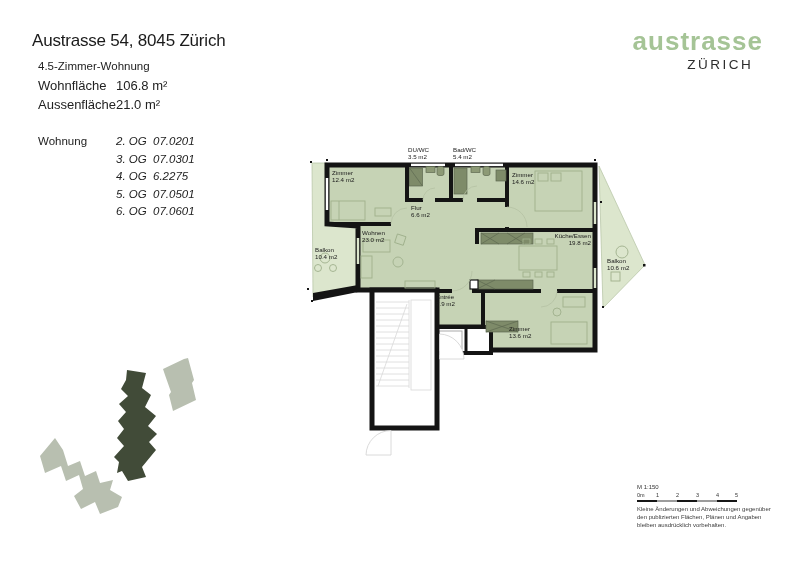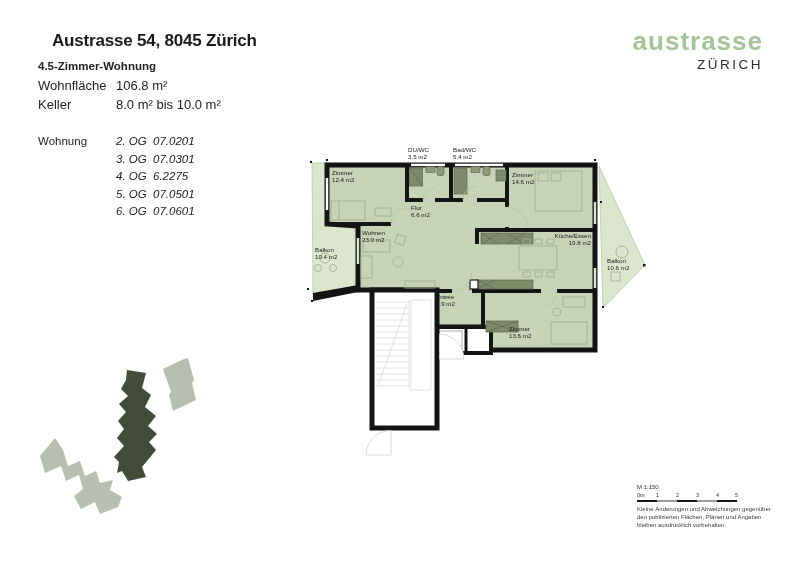--- a/index.html
+++ b/index.html
@@ -1,30 +1,30 @@
 <!DOCTYPE html>
 <html><head>
 <meta charset="utf-8">
 <style>
   html,body{margin:0;padding:0;}
   body{width:800px;height:565px;background:#fff;position:relative;overflow:hidden;
        font-family:"Liberation Sans",sans-serif;color:#1a1a1a;}
   .abs{position:absolute;}
   
-  .title{left:52px;top:31px;font-size:17px;font-weight:bold;letter-spacing:-0.2px;}
-  .subtitle{left:38px;top:60px;font-size:11.5px;color:#222;font-weight:bold;}
+  .title{left:32px;top:31px;font-size:17px;font-weight:normal;letter-spacing:-0.2px;}
+  .subtitle{left:38px;top:60px;font-size:11.5px;color:#222;}
   .specs{left:38px;top:78px;font-size:13px;color:#222;}
   .spec-row{display:flex;height:19px;align-items:flex-start;}
   .spec-label{width:78px;}
   .wohnung{left:38px;top:135px;font-size:11.5px;color:#222;display:flex;}
   .wohnung-label{width:78px;}
   .floor-row{display:flex;height:17.5px;font-style:italic;}
   .floor-og{width:37px;}
   
-  .logo{right:37px;top:28px;display:flex;flex-direction:column;align-items:flex-end;}
+  .logo{right:37px;top:28px;display:flex;flex-direction:column;align-items:center;}
   .logo-name{font-size:26px;font-weight:bold;letter-spacing:1px;line-height:26px;color:#a5c496;}
   .logo-city{font-size:13.5px;letter-spacing:2.5px;color:#2d2d2d;margin-top:3px;margin-left:45px;}
   
   .scalebox{left:637px;top:484px;width:110px;font-size:6px;color:#333;}
   .scale-ticks{position:relative;height:7px;width:100px;margin-top:2px;}
   .scale-ticks span{position:absolute;top:0;font-size:5.5px;}
   .scale-bar{display:flex;width:100px;height:2px;margin-top:1px;}
   .scale-bar div{height:2px;width:20px;}
   .sb-a{background:#161616;} .sb-b{background:#9c9c9c;}
   .disclaimer{left:637px;top:505px;font-size:6px;line-height:8px;color:#3c3c3c;width:150px;}
@@ -35,22 +35,22 @@
 
 <div class="abs title">Austrasse 54, 8045 Zürich</div>
 <div class="abs subtitle">4.5-Zimmer-Wohnung</div>
 
 <div class="abs specs">
   <div class="spec-row">
     <div class="spec-label">Wohnfläche</div>
     <div>106.8 m²</div>
   </div>
   <div class="spec-row">
-    <div class="spec-label">Keller</div>
-    <div>8.0 m² bis 10.0 m²</div>
+    <div class="spec-label">Aussenfläche</div>
+    <div>21.0 m²</div>
   </div>
 </div>
 
 <div class="abs wohnung">
   <div class="wohnung-label">Wohnung</div>
   <div>
     <div class="floor-row">
       <div class="floor-og">2. OG</div>
       <div>07.0201</div>
     </div>

